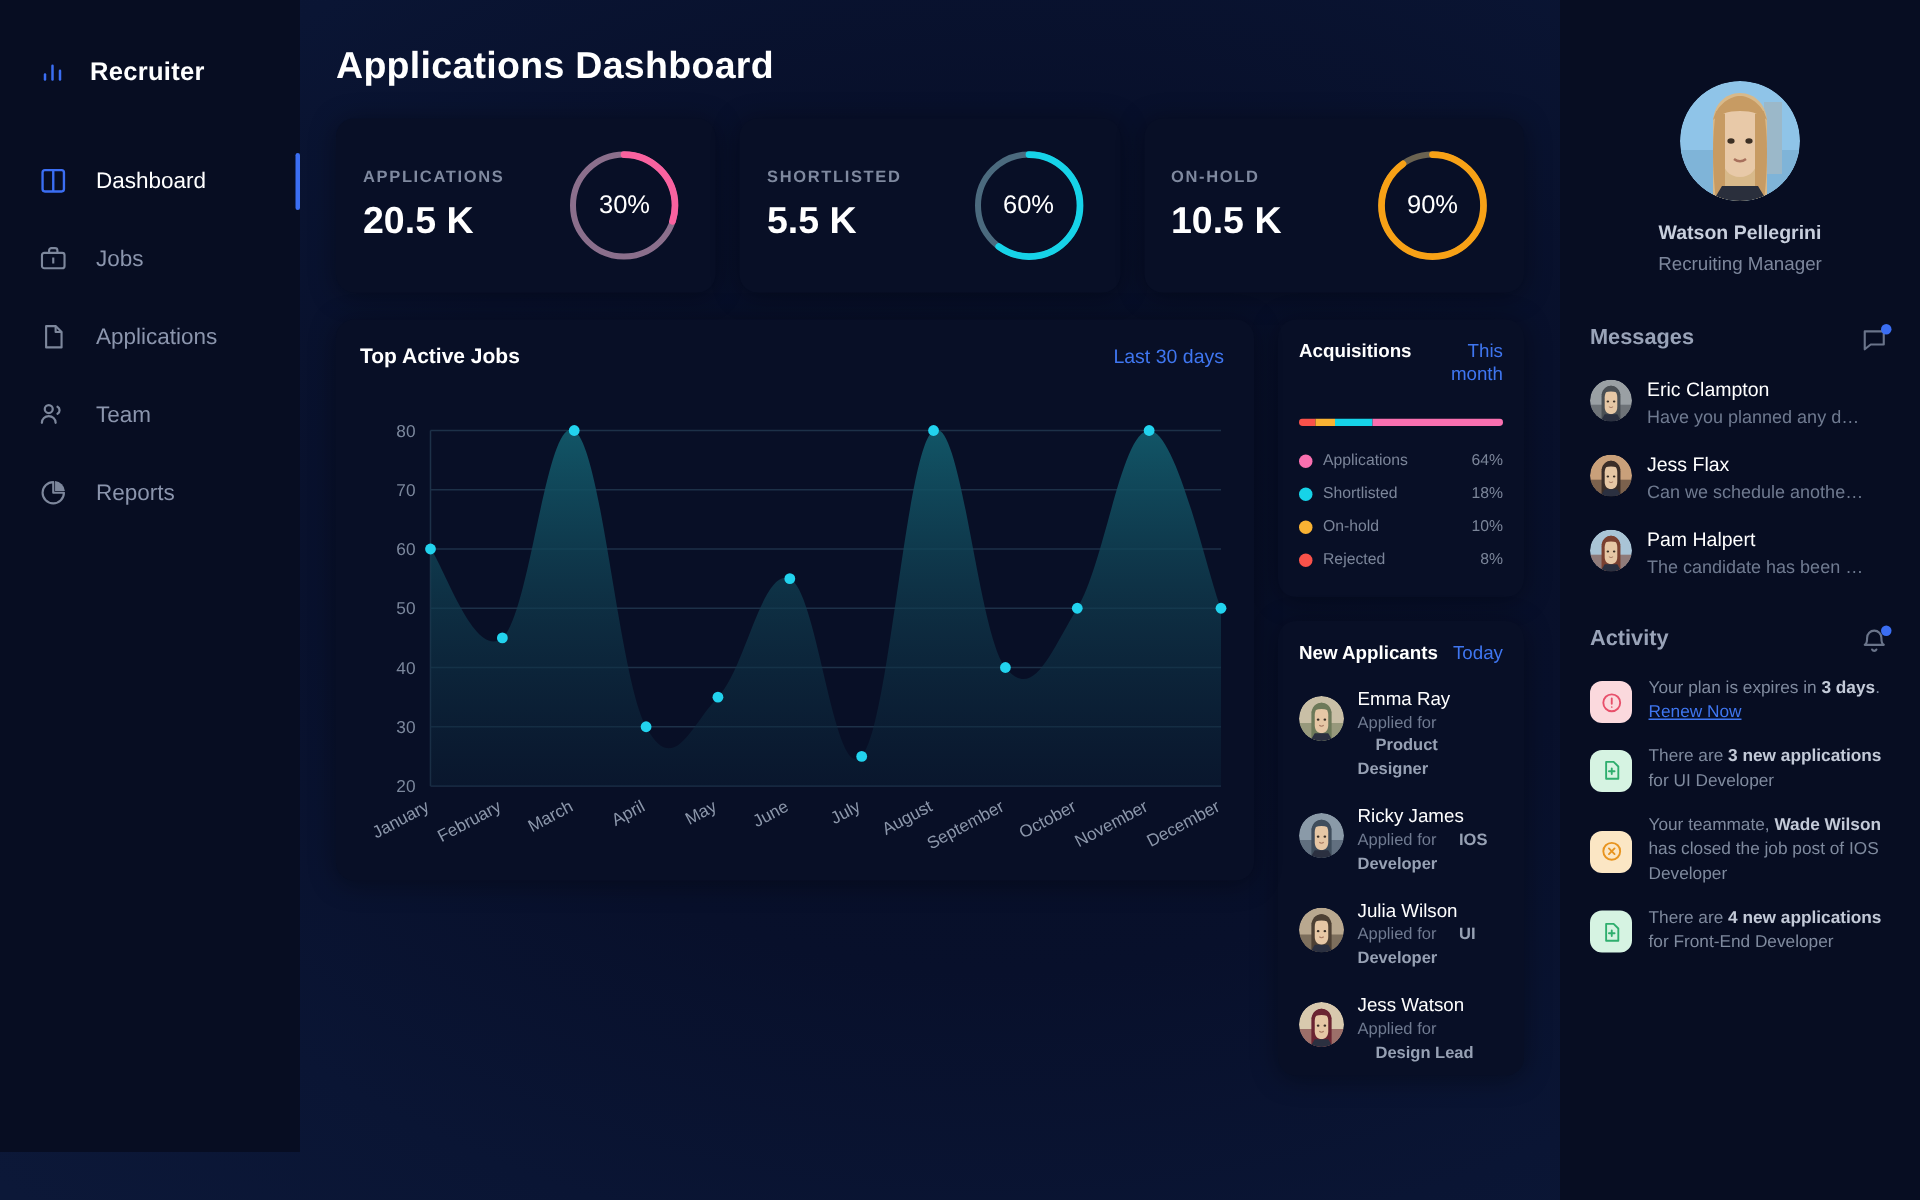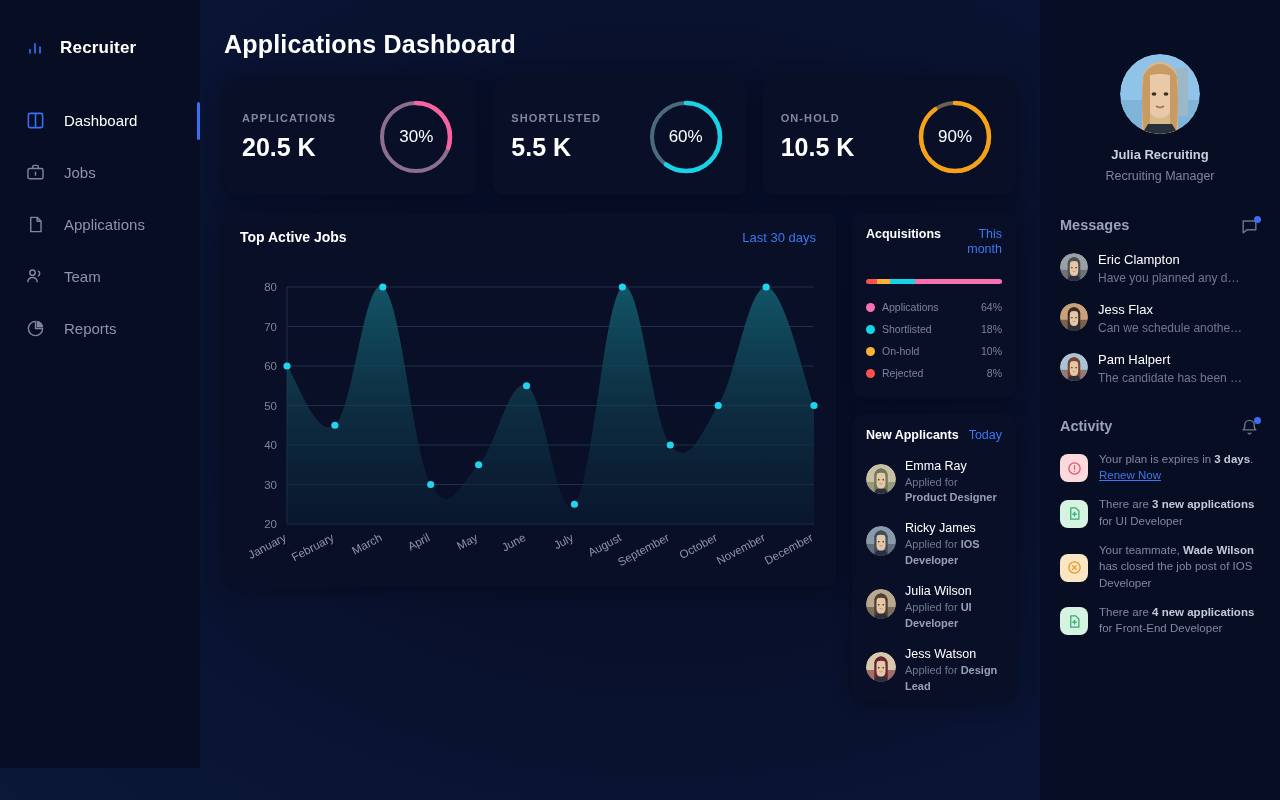--- a/index.html
+++ b/index.html
@@ -117,21 +117,21 @@
 
   .applicant {
     display: flex; gap: 9px; margin-top: 14px; align-items: flex-start;
   }
   .avatar-sm {
     width: 30px; height: 30px; border-radius: 50%; flex: 0 0 30px;
     margin-top: 6px; overflow: hidden;
   }
   .appl-name { color: #ffffff; font-size: 12.5px; font-weight: 500; line-height: 1.35; }
   .appl-sub { color: #6f7a90; font-size: 11px; line-height: 1.45; }
-  .appl-sub b { color: #97a1b4; font-weight: 700; }
+  .appl-sub b { color: #97a1b4; font-weight: 700; margin-left: 12px; }
 
   
   #right-sidebar {
     width: 240px; flex: 0 0 240px; height: 800px;
     background: #070d22; padding: 0 20px;
     position: relative; z-index: 5;
   }
   .profile { padding-top: 54px; text-align: center; }
   .avatar-lg {
     width: 80px; height: 80px; border-radius: 50%; margin: 0 auto; overflow: hidden;
@@ -528,21 +528,21 @@
             <path d="M22 26c3-11 12-16 18-16s15 5 18 16c-4-4-10-6-18-6s-14 2-18 6z" fill="#c79b63"></path>
             <ellipse cx="34" cy="40" rx="2.4" ry="1.8" fill="#3c3024"></ellipse>
             <ellipse cx="46" cy="40" rx="2.4" ry="1.8" fill="#3c3024"></ellipse>
             <path d="M36 52q4 3 8 0" stroke="#a8705c" stroke-width="1.6" fill="none"></path>
             <path d="M24 20q-4 26 0 60h6V22z" fill="#c79b63"></path>
             <path d="M56 20q4 26 0 60h-6V22z" fill="#c79b63"></path>
             <path d="M28 70h24l6 10H22z" fill="#2a2f3c"></path>
           </g>
         </svg>
       </div>
-      <div class="profile-name">Julia Recruiting</div>
+      <div class="profile-name">Watson Pellegrini</div>
       <div class="profile-role">Recruiting Manager</div>
     </div>
 
     <div class="sect-head">
       <span class="sect-title">Messages</span>
       <span class="bell-wrap">
         <svg width="19" height="19" viewBox="0 0 24 24" fill="none" stroke="#6a748a" stroke-width="1.8" stroke-linejoin="round">
           <path d="M4 5h16v11H9l-5 4z"></path>
         </svg>
         <span class="badge-dot"></span>

